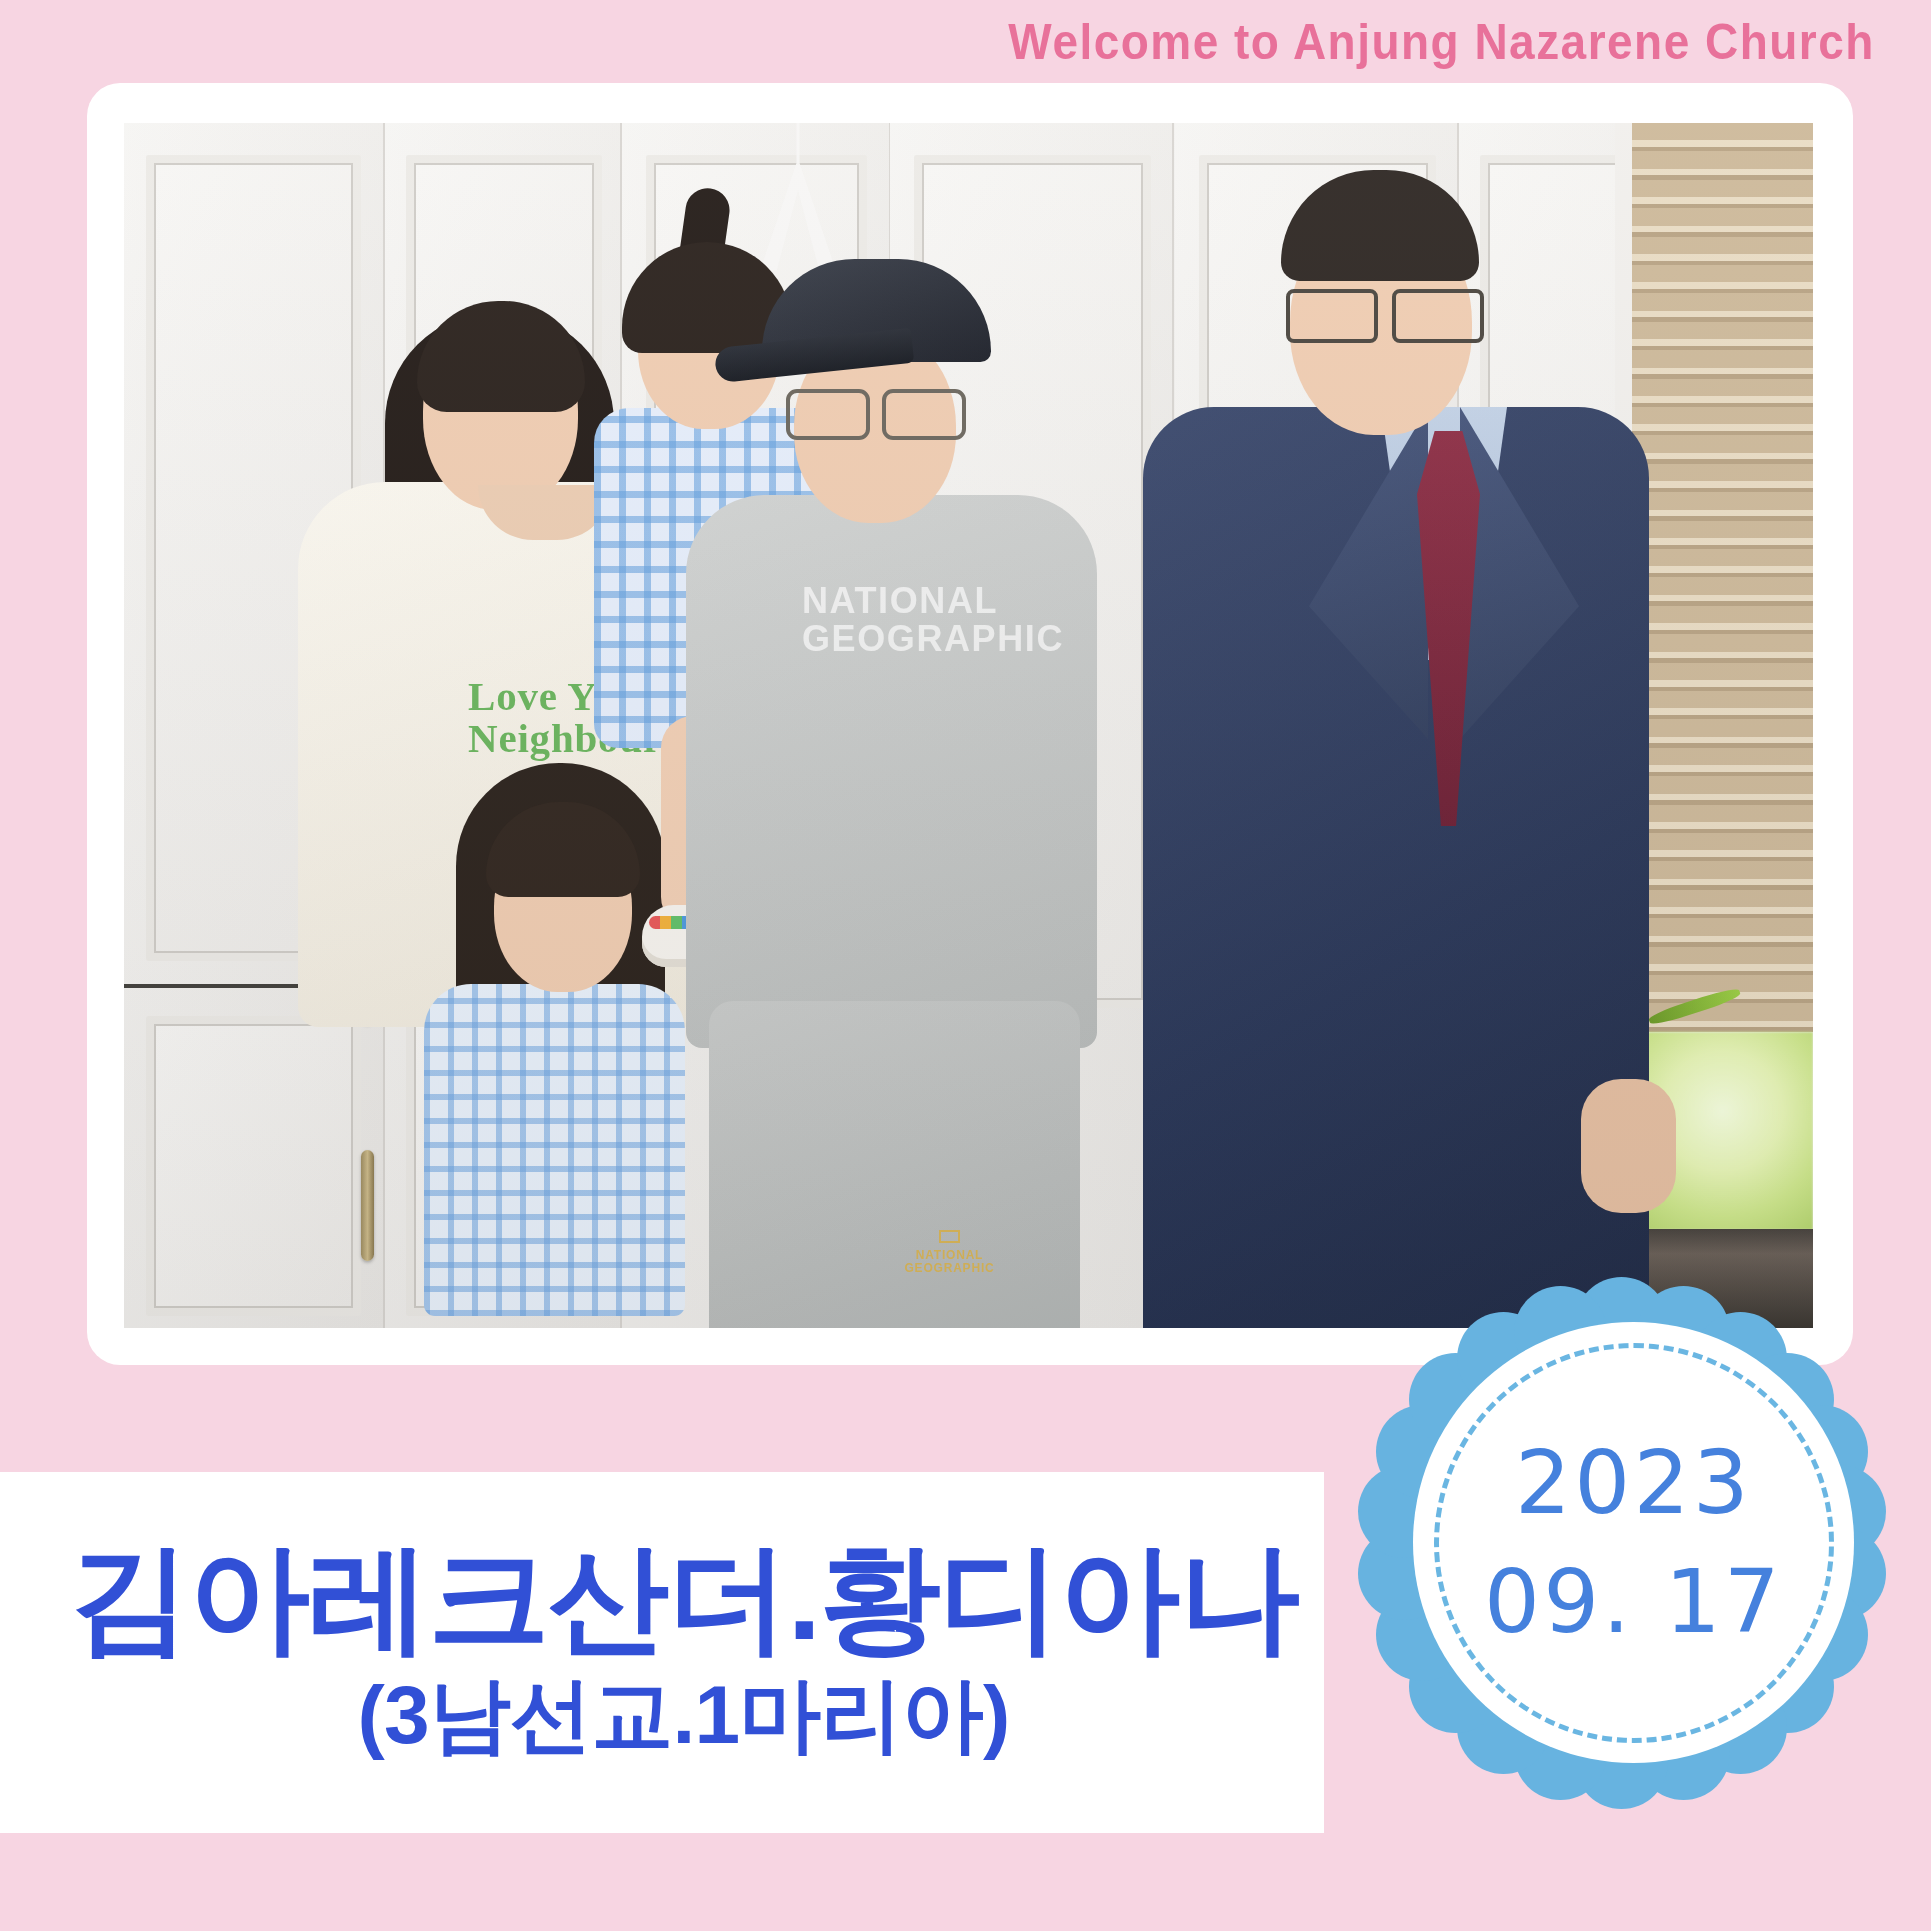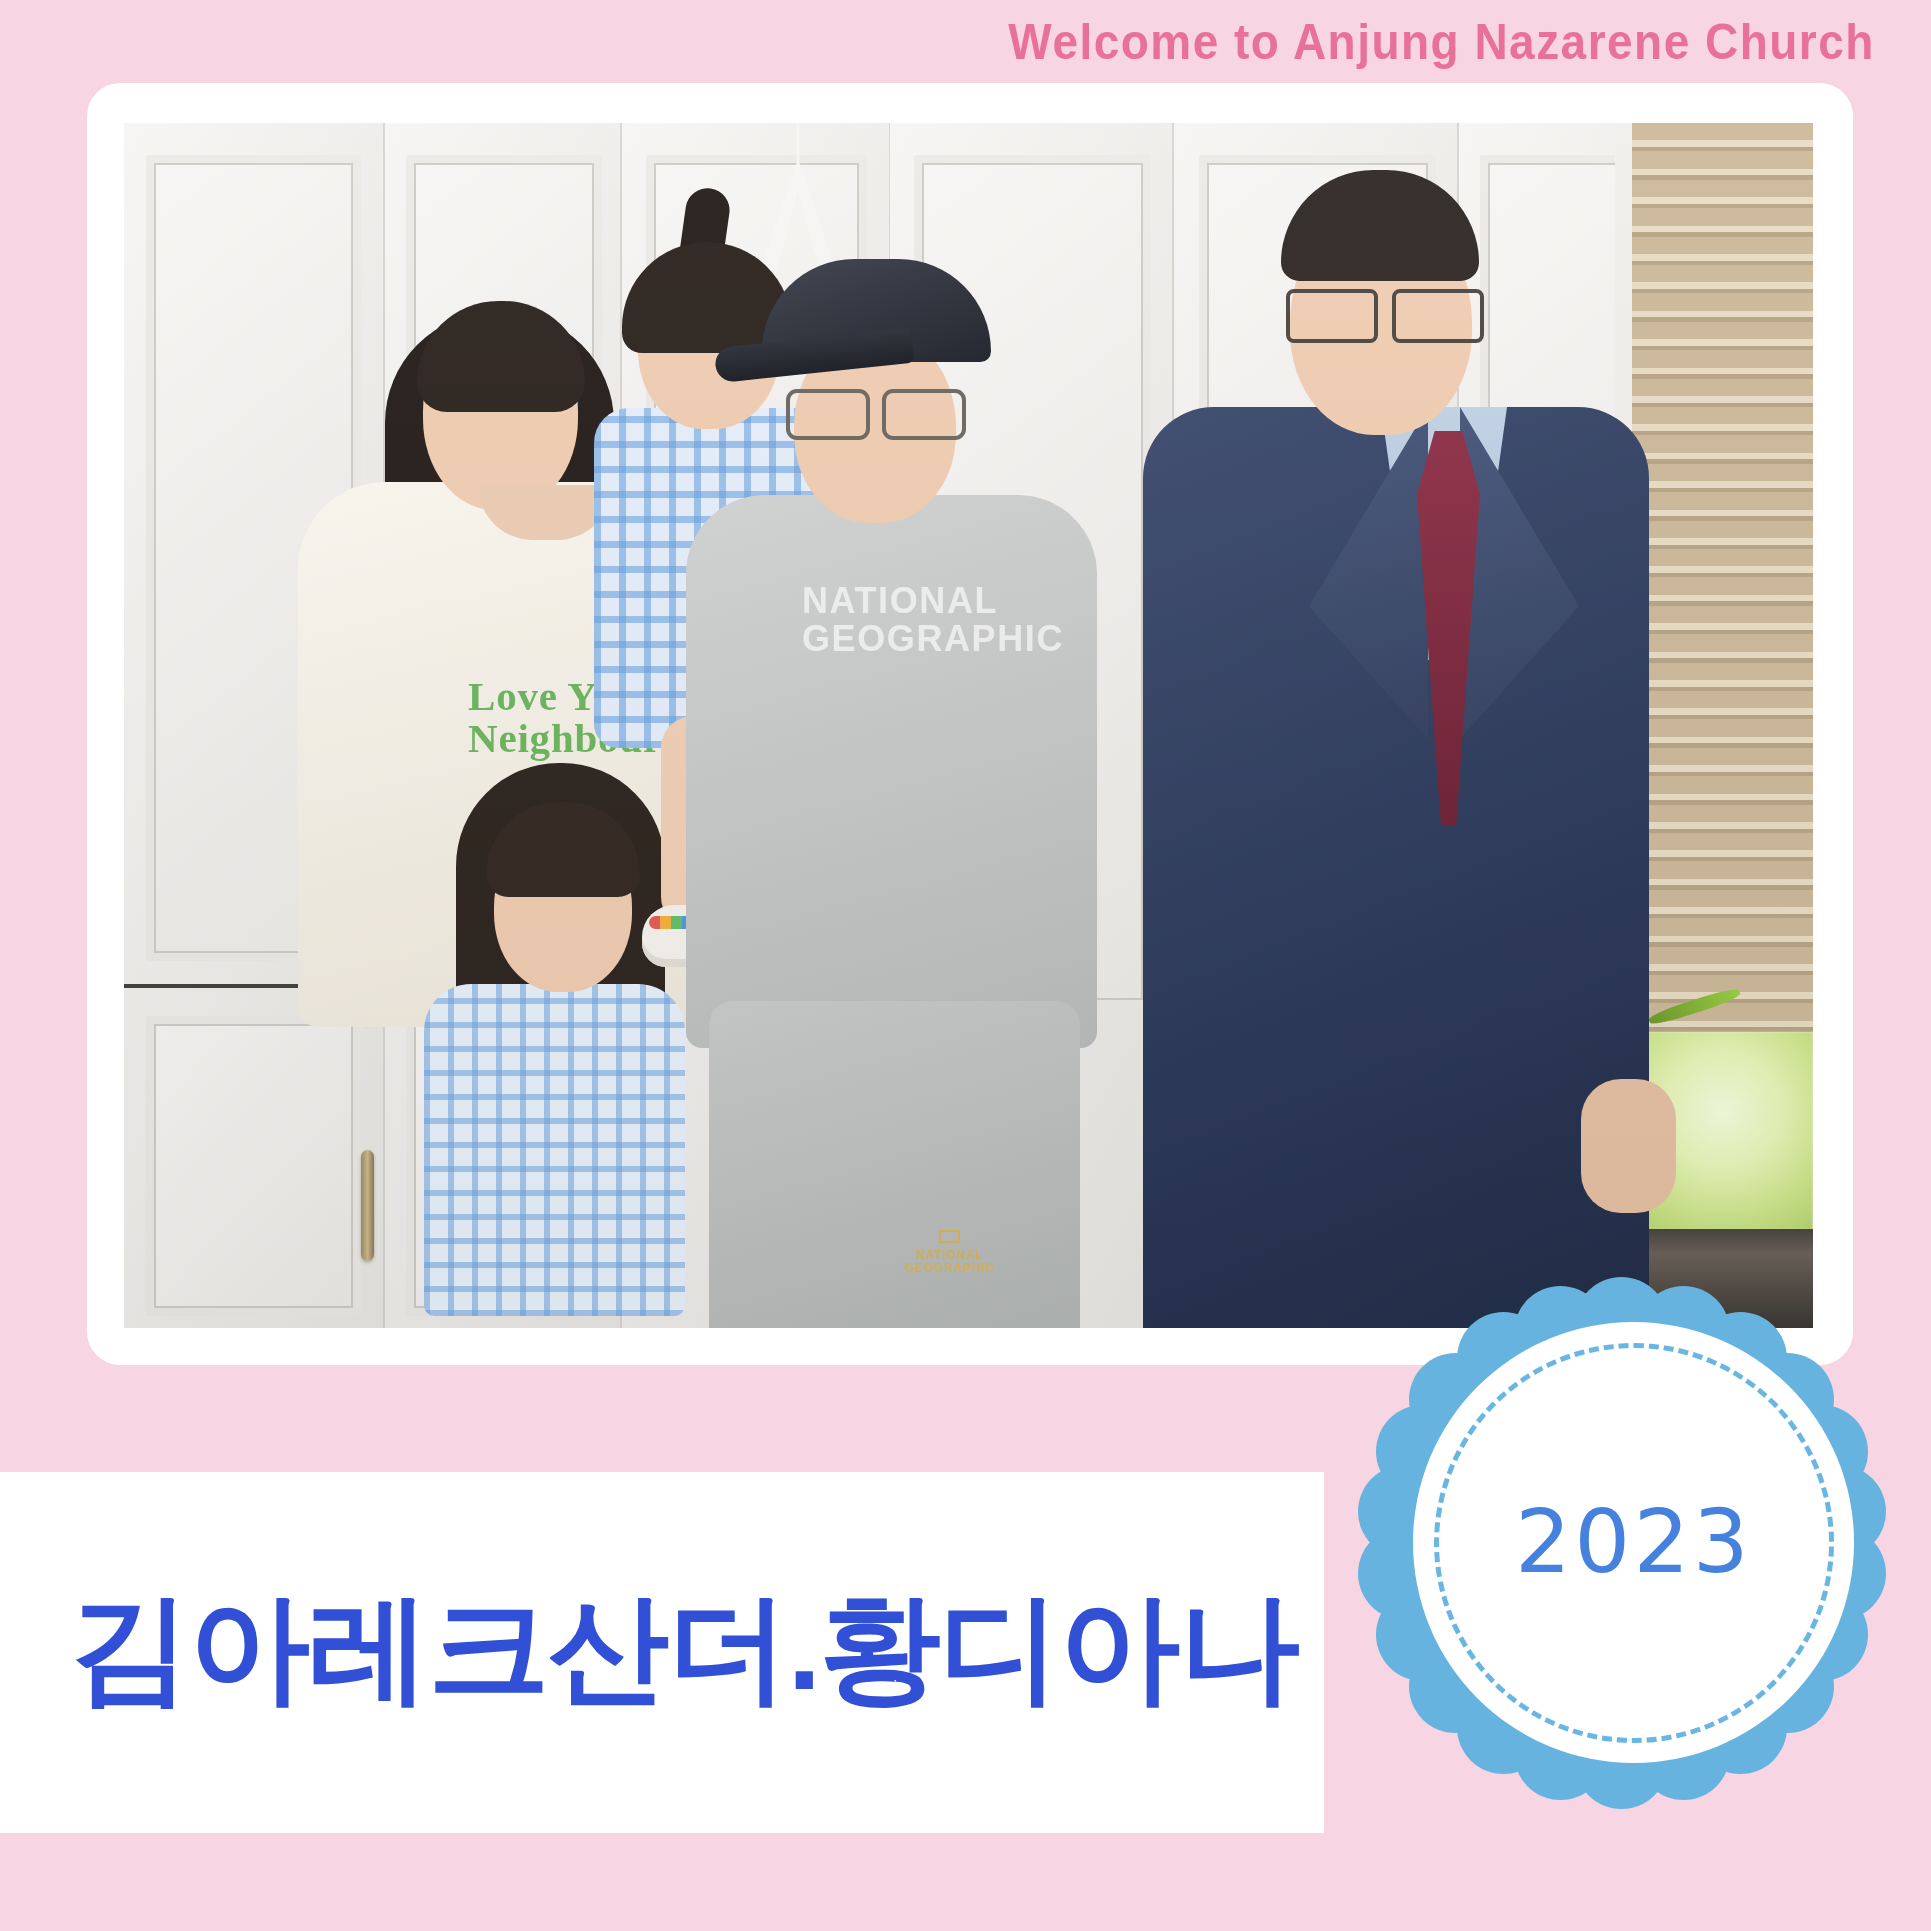--- a/index.html
+++ b/index.html
@@ -453,20 +453,21 @@
         <div class="glasses"></div>
         <div class="hand"></div>
       </div>
 
     </div>
   </div>
 </div>
 
 <div id="name-band">
   <div id="name-primary">김아레크산더.황디아나</div>
+  <div id="name-secondary">(3남선교.1마리아)</div>
 </div>
 
 <div id="date-badge">
   <div id="scallops">
       <span style="left: 50%; top: 50%; margin-left: -47px; margin-top: -266px;"></span>
       <span style="left: 50%; top: 50%; margin-left: 15.3px; margin-top: -257px;"></span>
       <span style="left: 50%; top: 50%; margin-left: 72px; margin-top: -231px;"></span>
       <span style="left: 50%; top: 50%; margin-left: 119px; margin-top: -190px;"></span>
       <span style="left: 50%; top: 50%; margin-left: 153px; margin-top: -138px;"></span>
       <span style="left: 50%; top: 50%; margin-left: 171px; margin-top: -78px;"></span>
@@ -483,15 +484,16 @@
       <span style="left: 50%; top: 50%; margin-left: -264px; margin-top: -15.4px;"></span>
       <span style="left: 50%; top: 50%; margin-left: -264px; margin-top: -78px;"></span>
       <span style="left: 50%; top: 50%; margin-left: -246px; margin-top: -138px;"></span>
       <span style="left: 50%; top: 50%; margin-left: -213px; margin-top: -190px;"></span>
       <span style="left: 50%; top: 50%; margin-left: -165px; margin-top: -231px;"></span>
       <span style="left: 50%; top: 50%; margin-left: -108px; margin-top: -257px;"></span>
     </div>
   <div id="badge-disc">
     <div id="badge-dash"></div>
     <div id="date-year">2023</div>
+    <div id="date-md">09. 17</div>
   </div>
 </div>
 
 
 </body></html>

